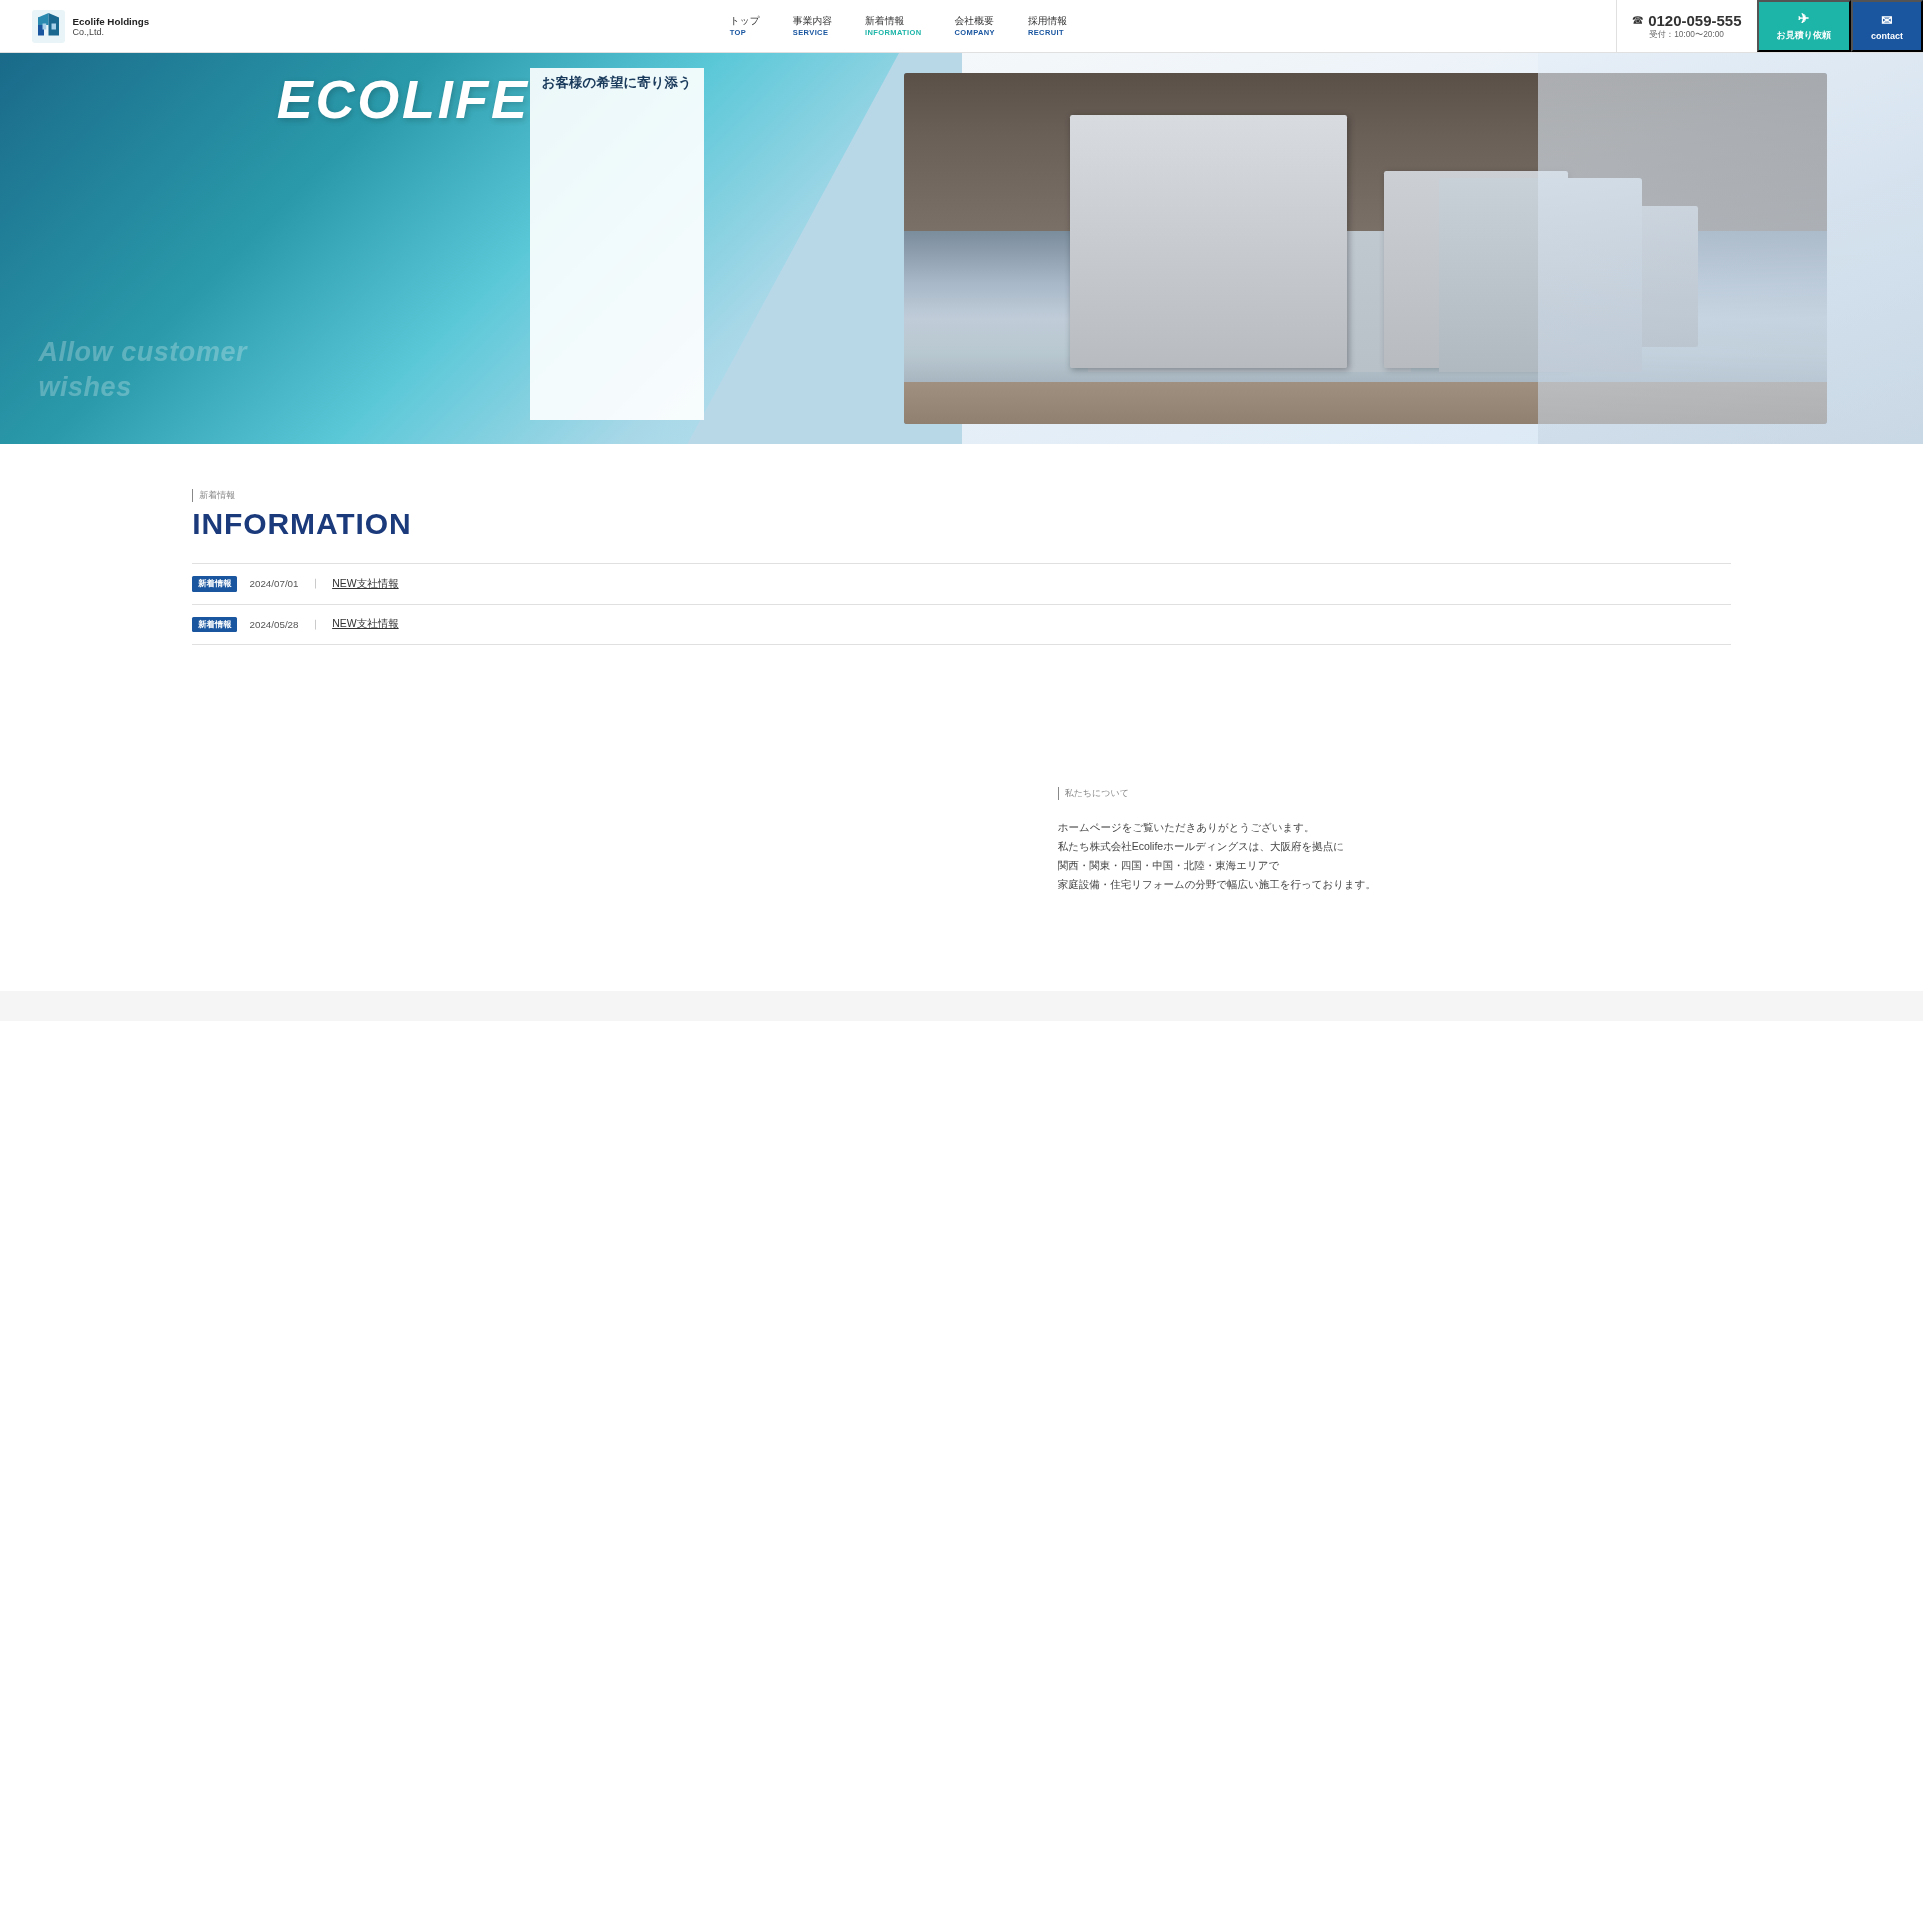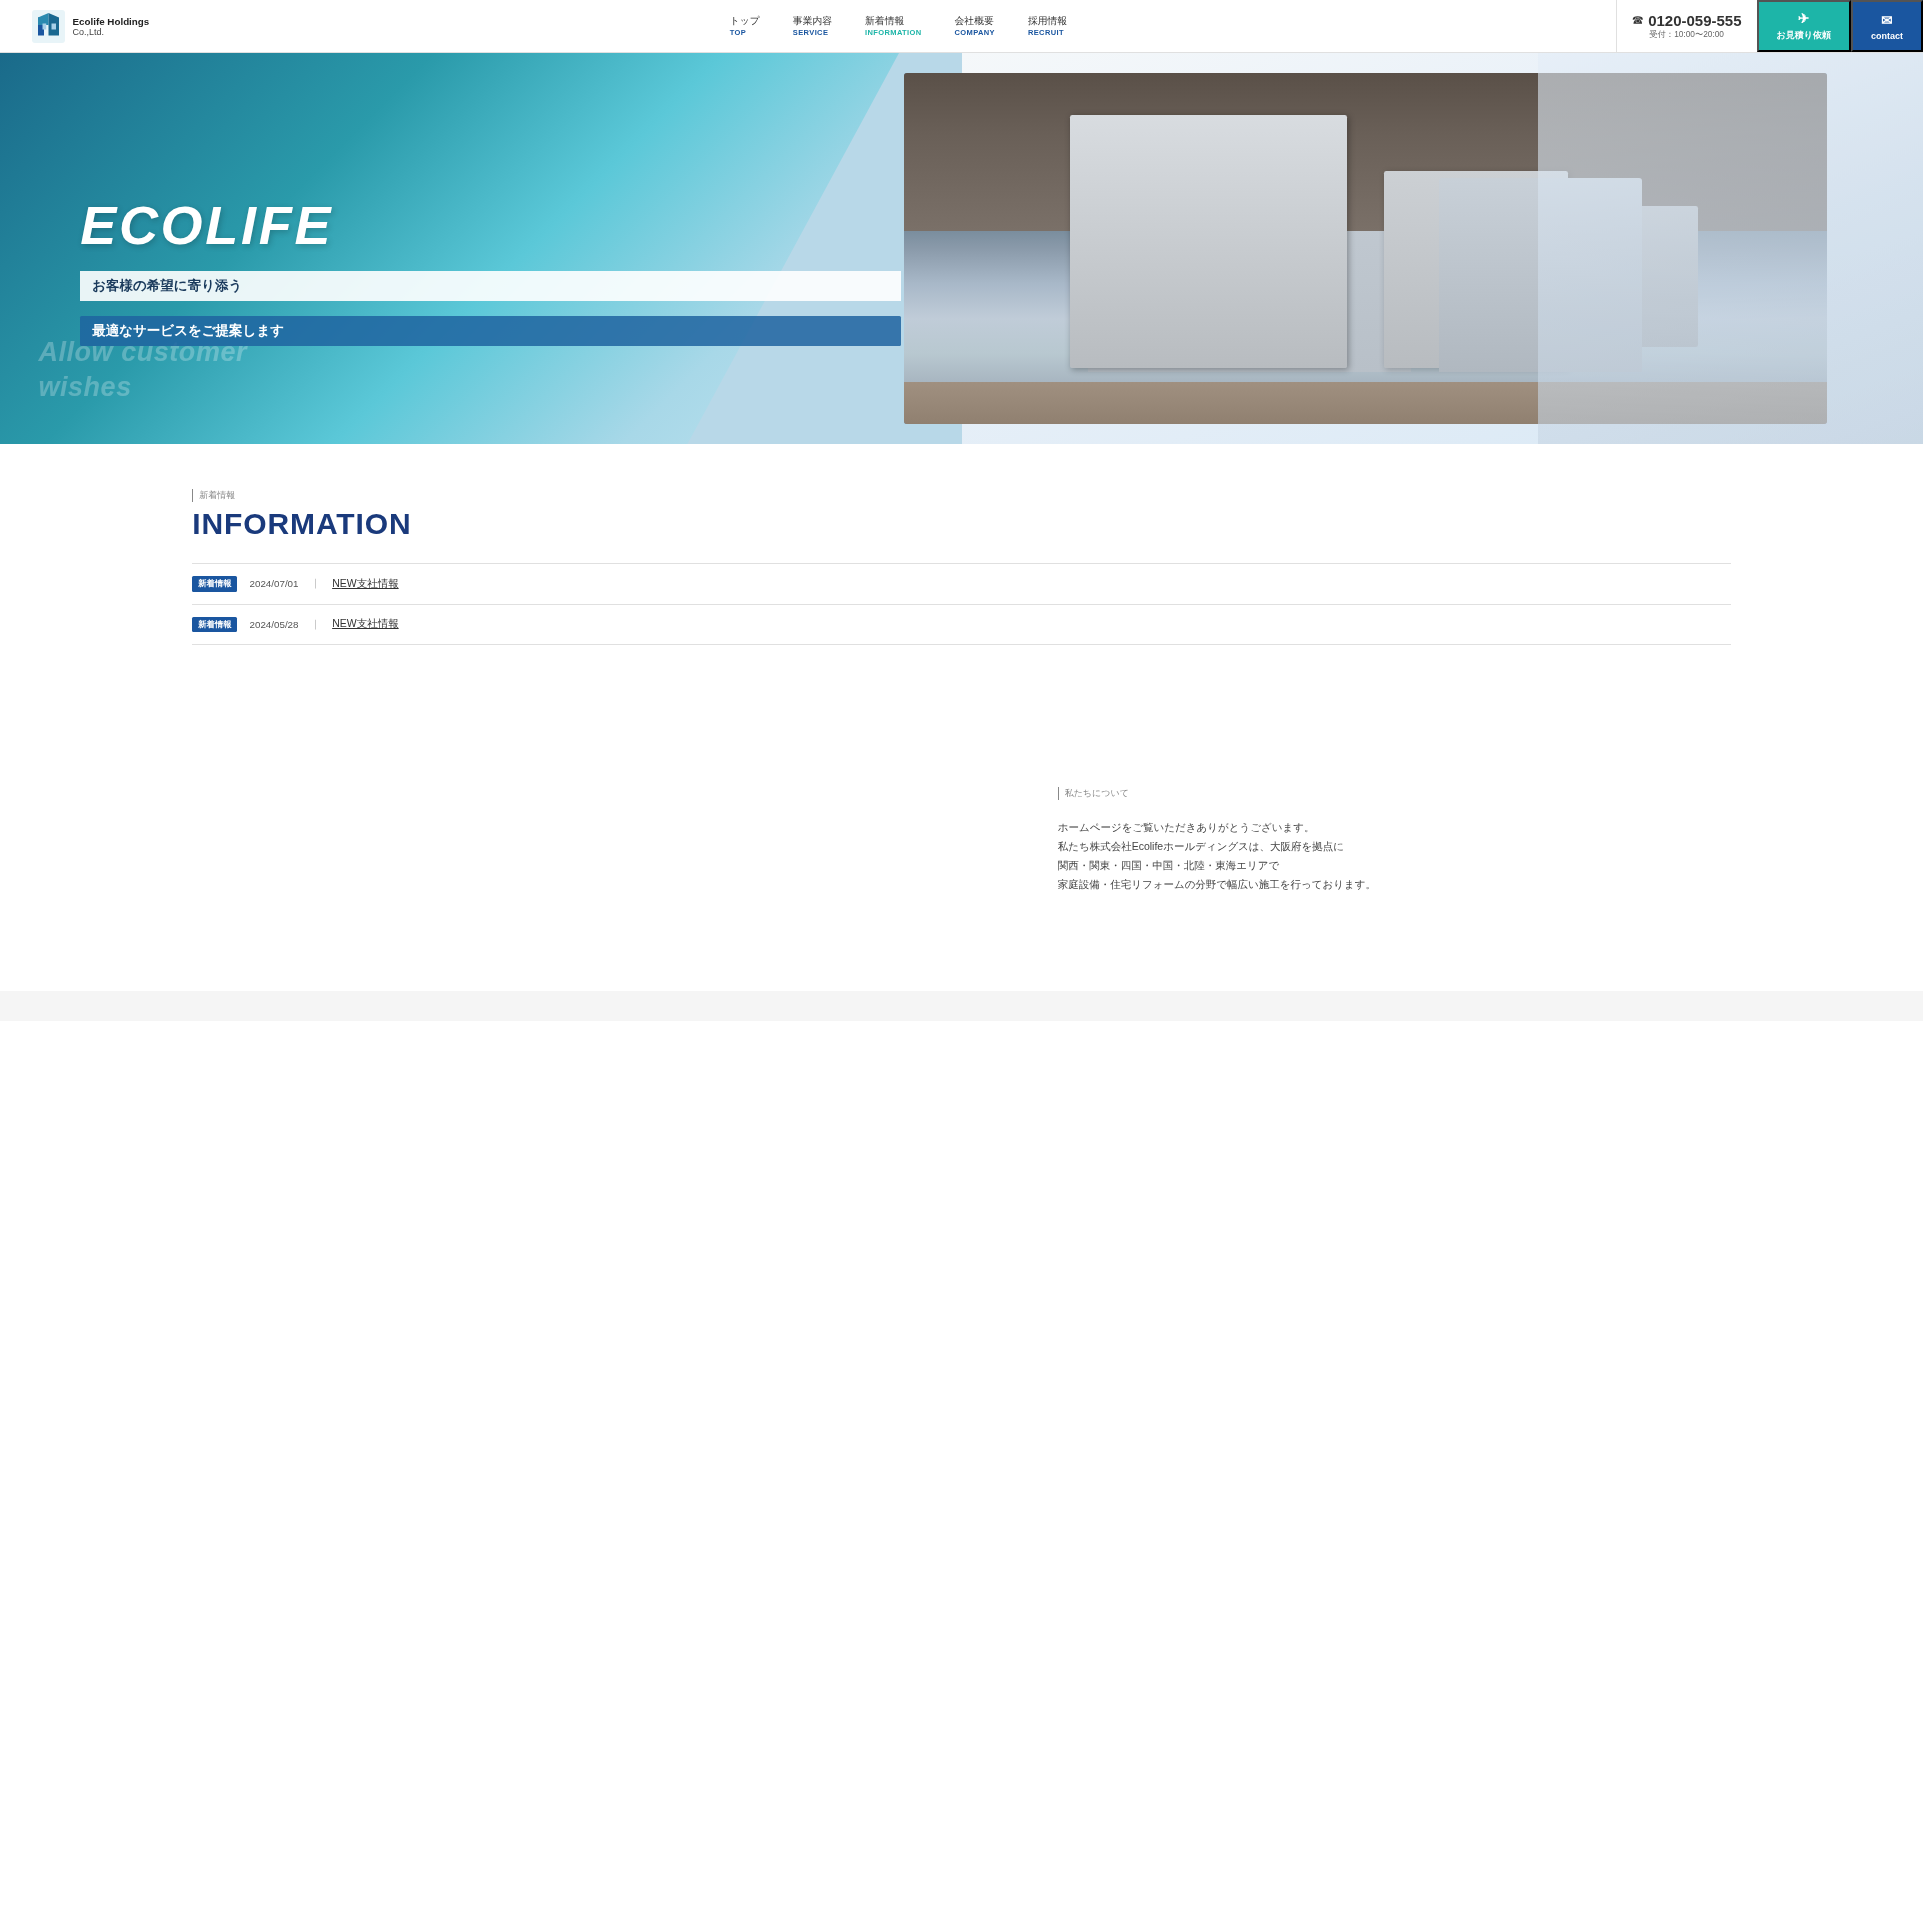--- a/index.html
+++ b/index.html
@@ -164,25 +164,23 @@
       background: linear-gradient(180deg, #c8d0d8 0%, #b0b8c0 100%);
       border-radius: 3px 3px 0 0;
     }
     .hero-content {
       position: absolute;
       left: 3%;
       top: 0;
       width: 45%;
       height: 100%;
       display: flex;
-      flex-direction: column;
       justify-content: center;
       padding: 15px 22.5px;
       z-index: 10;
-      margin-top: 21px;
     }
     .hero-title {
       font-size: 54px;
       font-weight: 900;
       color: #fff;
       letter-spacing: 0.05em;
       text-shadow: 1.5px 1.5px 6px rgba(0,0,0,0.2);
       margin-bottom: 15px;
       font-style: italic;
     }
@@ -417,23 +415,20 @@
 
   <div class="hero-right-person">
     <div style="width:100%;height:100%;background:linear-gradient(160deg,#e0ecf8 0%,#c8d8e8 60%,#b8c8d8 100%);opacity:0.5;"></div>
   </div>
 
   <div class="hero-content">
     <h1 class="hero-title">ECOLIFE</h1>
     <div class="hero-subtitle-box">
       <span>お客様の希望に寄り添う</span>
     </div>
-    <div class="hero-subtitle-box2" style="margin-top:6px;">
-      <span>最適なサービスをご提案します</span>
-    </div>
   </div>
 
   <div class="hero-watermark">
     <div>Allow customer</div>
     <div>wishes</div>
   </div>
 </section>
 
 <section class="information-section">
   <div class="section-label">新着情報</div>

